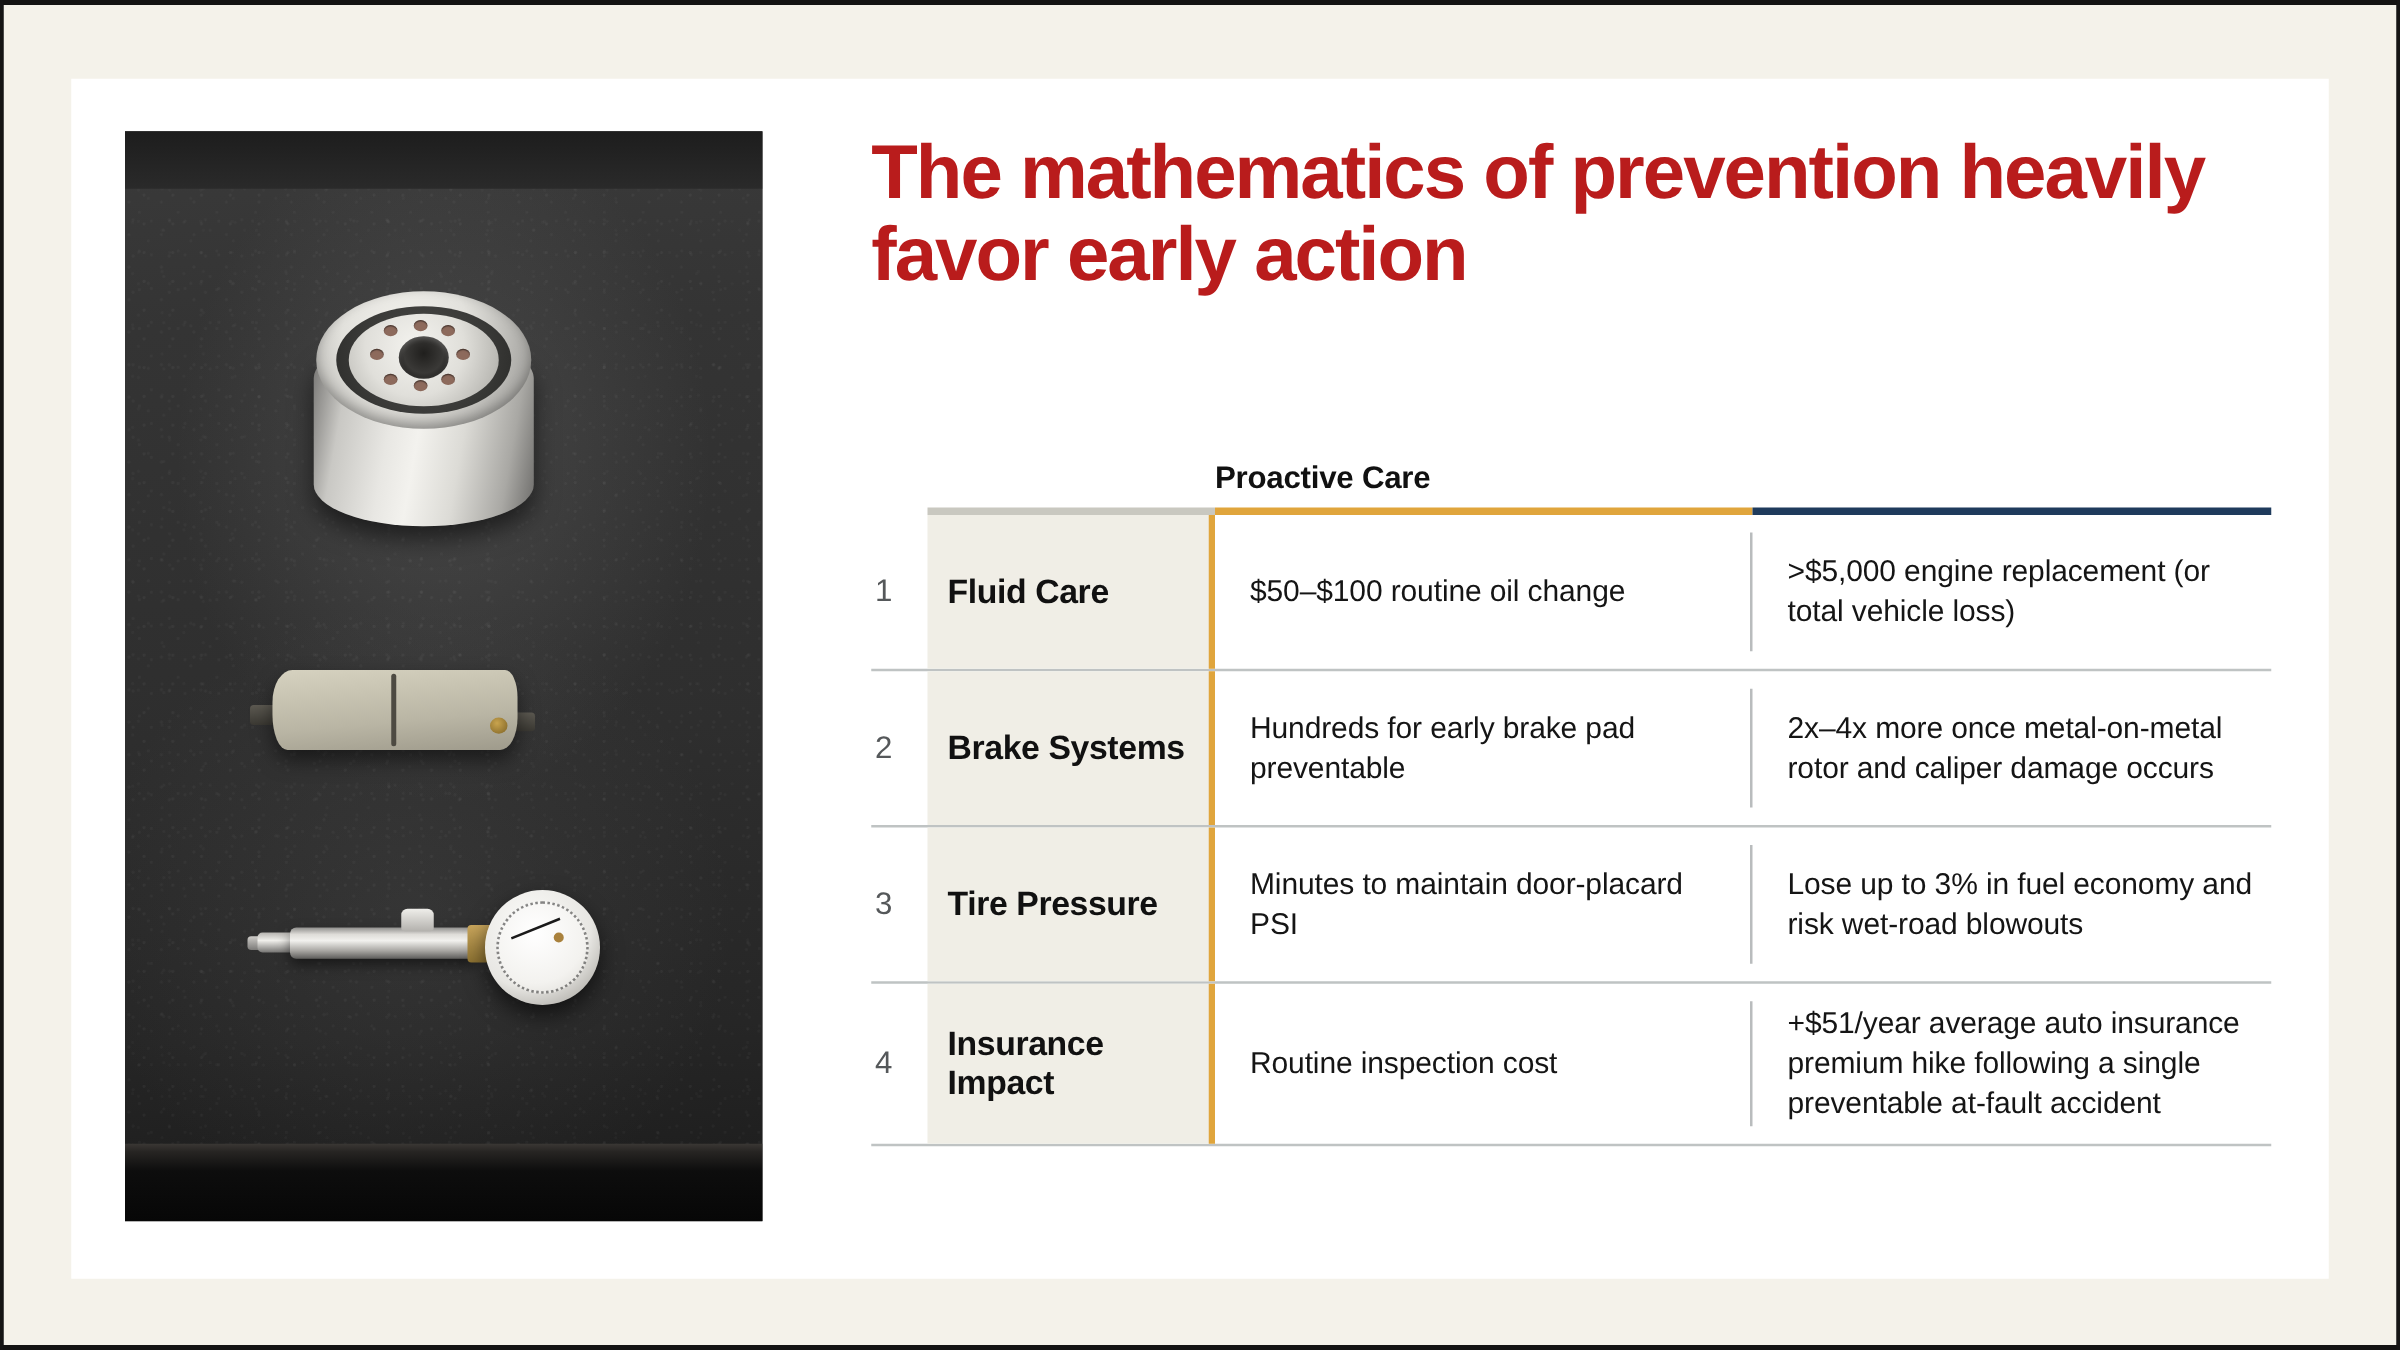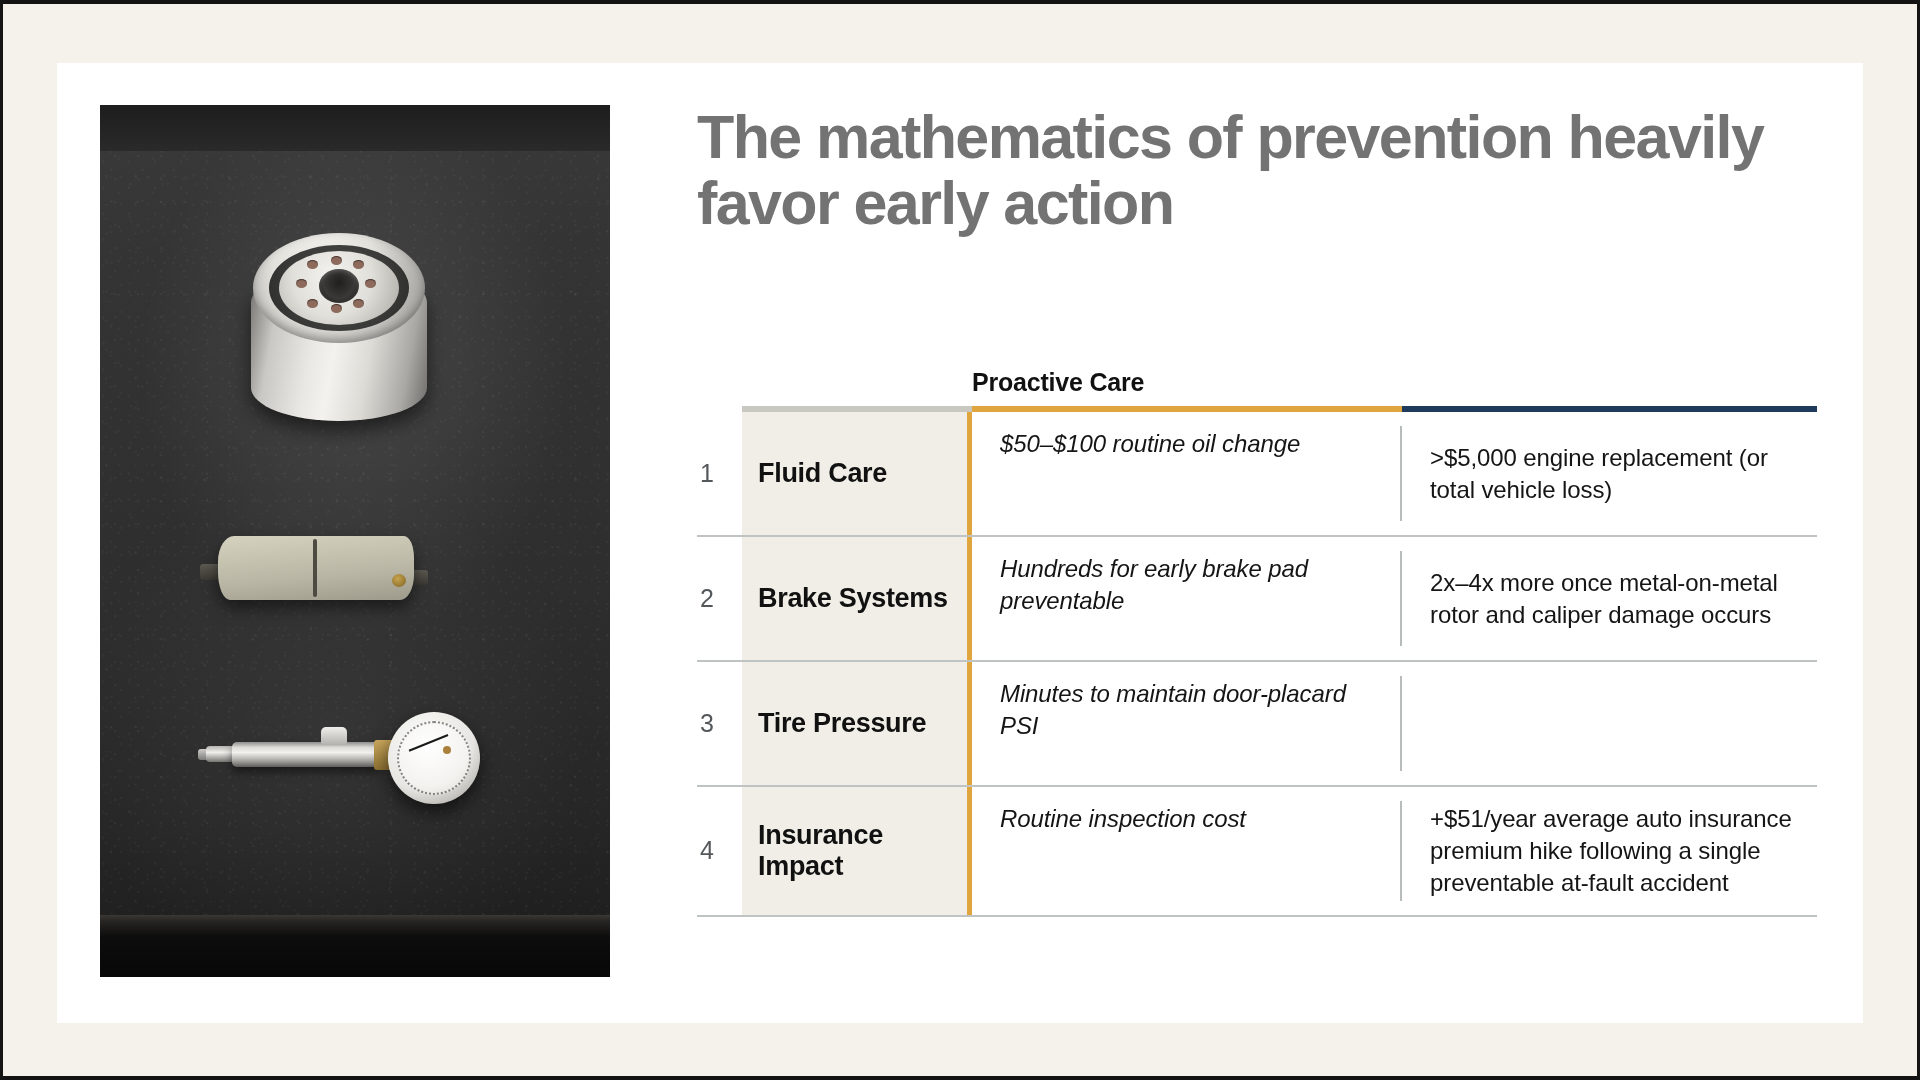--- a/index.html
+++ b/index.html
@@ -209,21 +209,21 @@
     position: absolute;
     left: 640px;
     top: 42px;
     width: 1120px;
   }
   .headline {
     font-size: 61px;
     font-weight: 700;
     line-height: 1.08;
     letter-spacing: -1.6px;
-    color: #737373;
+    color: #b91c1c;
     width: 1110px;
   }
 
   
   .table {
     position: absolute;
     left: 0;
     top: 263px;
     width: 1120px;
   }
@@ -270,24 +270,23 @@
     border-right: 5px solid #E0A53C;
     display: flex; align-items: center;
     padding: 14px 18px 14px 16px;
   }
   .c-cat span {
     font-size: 27px; font-weight: 700; color: #111111;
     line-height: 1.14; letter-spacing: -0.3px;
   }
   .c-pro {
     width: 430px; flex: 0 0 430px;
-    display: flex; align-items: flex-start;
+    display: flex; align-items: center;
     padding: 16px 28px 16px 28px;
     position: relative;
-    font-style: italic;
   }
   .c-pro::after {
     content: "";
     position: absolute; right: 0; top: 14px; bottom: 14px; width: 2px;
     background: #B9BCBD;
   }
   .c-con {
     width: 415px; flex: 0 0 415px;
     display: flex; align-items: center;
     padding: 16px 6px 16px 28px;
@@ -402,20 +401,23 @@
       </div>
 
       <div class="row">
         <div class="c-num">3</div>
         <div class="c-cat">
           <span>Tire Pressure</span>
         </div>
         <div class="c-pro">
           <span class="cell-text">Minutes to maintain door-placard PSI</span>
         </div>
+        <div class="c-con">
+          <span class="cell-text">Lose up to 3% in fuel economy and risk wet-road blowouts</span>
+        </div>
       </div>
 
       <div class="row">
         <div class="c-num">4</div>
         <div class="c-cat">
           <span>Insurance Impact</span>
         </div>
         <div class="c-pro">
           <span class="cell-text">Routine inspection cost</span>
         </div>

